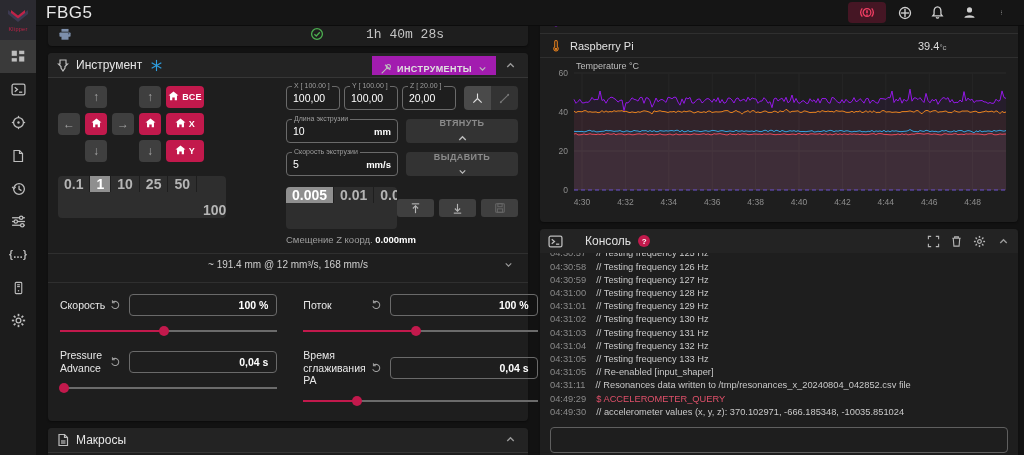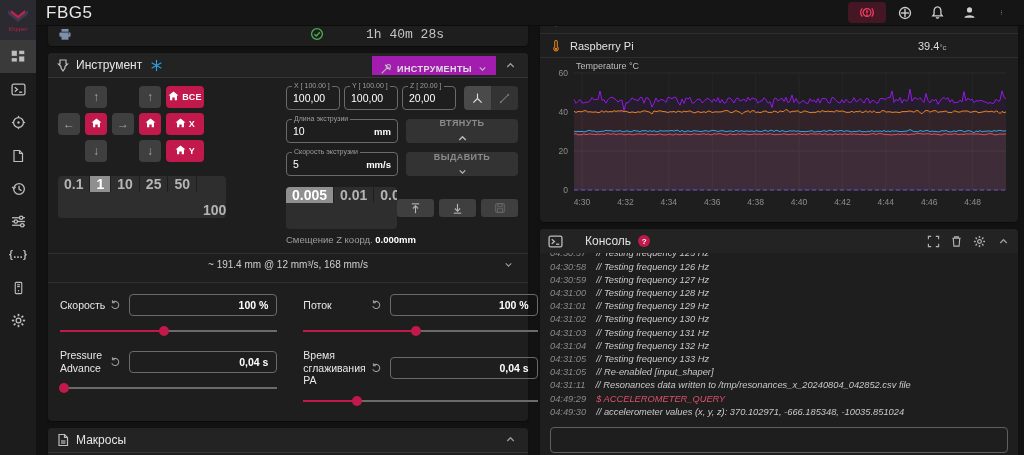--- a/index.html
+++ b/index.html
@@ -106,21 +106,21 @@
   .chartwrap{padding:2px 4px 2px 4px;}
   .ax{font-size:8.5px;fill:#8e8e8e;font-family:"Liberation Sans",sans-serif;}
   .ctitle{font-size:9px;fill:#bdbdbd;font-family:"Liberation Sans",sans-serif;}
 
   
   .conhead{height:24px;display:flex;align-items:center;padding:0 8px;background:#232323;border-radius:4px 4px 0 0;}
   .conhead .ptitle{font-size:12px;margin-left:22px;}
   .helpbadge{margin-left:7px;width:12px;height:12px;border-radius:50%;background:#c2194c;color:#fff;font-size:8px;font-weight:bold;display:flex;align-items:center;justify-content:center;}
   .conicons{margin-left:auto;display:flex;align-items:center;gap:10px;color:#b5b5b5;}
   .conicons span{display:flex;cursor:pointer;}
-  .clog{height:166px;overflow:hidden;display:flex;flex-direction:column;justify-content:flex-end;padding:0 10px;font-family:"DejaVu Sans Mono",monospace;font-style:italic;}
+  .clog{height:166px;overflow:hidden;display:flex;flex-direction:column;justify-content:flex-end;padding:0 10px;font-family:"DejaVu Sans Mono",monospace;}
   .cline{font-size:9.3px;line-height:13.2px;white-space:nowrap;color:#c9c9c9;}
   .cline .t{color:#8a8a8a;margin-right:10px;}
   .cline.cmd .tx{color:#e0506a;}
   .coninput{display:flex;align-items:center;padding:8px 10px 9px 10px;}
   .coninput input{flex:1;height:26px;background:transparent;border:1px solid #5f5f5f;border-radius:4px;color:#e0e0e0;font-size:11px;padding:0 8px;outline:none;}
   .sendbtn{margin-left:8px;height:26px;padding:0 12px;background:#3f3f3f;border:none;border-radius:4px;color:#cfcfcf;font-size:9.5px;font-weight:bold;letter-spacing:.5px;cursor:pointer;}
 </style>
 </head>
 <body>
 

